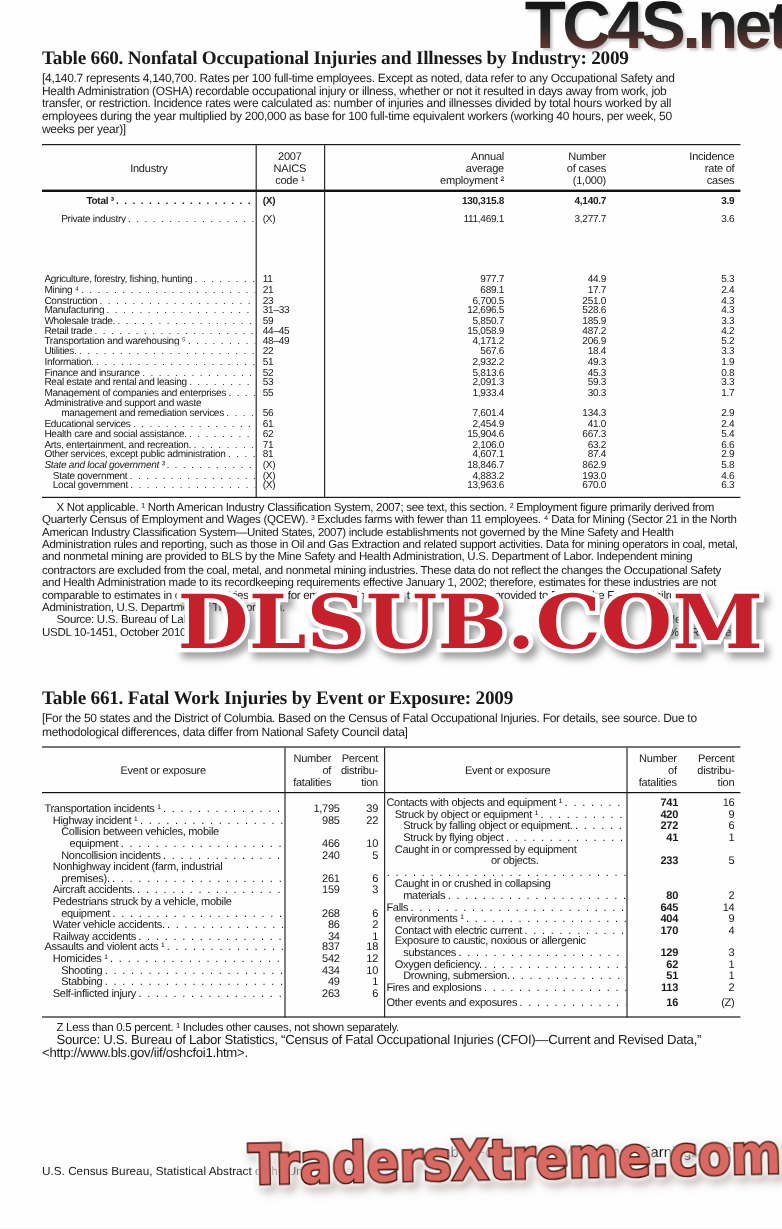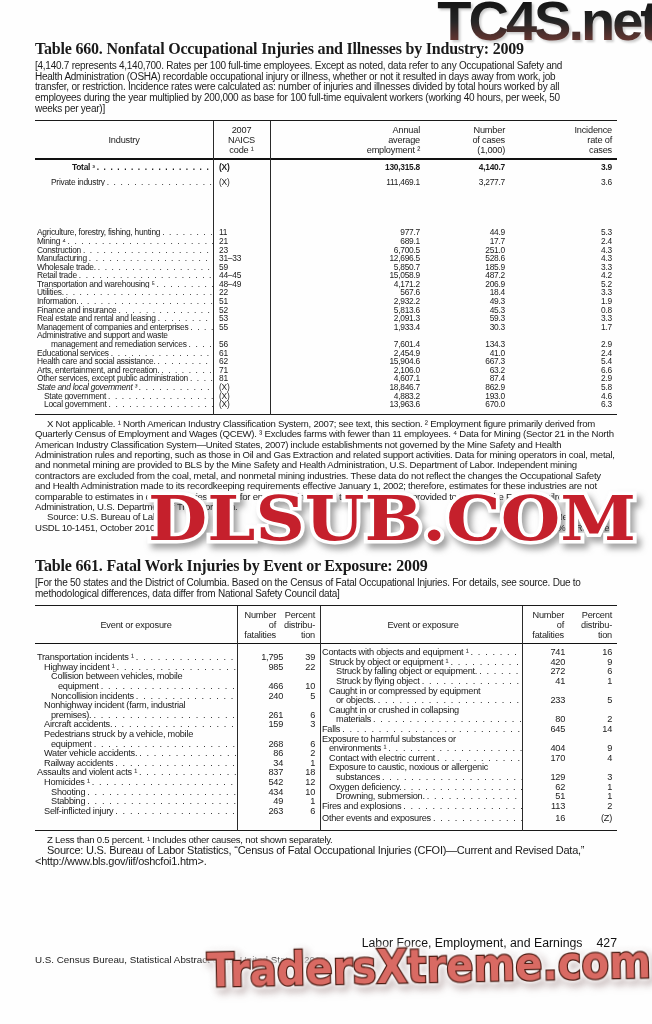--- a/index.html
+++ b/index.html
@@ -16,21 +16,21 @@
     filter:drop-shadow(2px 2px 1px rgba(0,0,0,.2));}
   .wm-mid{position:absolute;left:140px;top:482px;z-index:6;
     filter:drop-shadow(4px 5px 3px rgba(70,70,70,.5));}
   .wm-bot{position:absolute;left:203px;top:928px;z-index:6;transform:rotate(-1.2deg);
     filter:drop-shadow(0 0 2px #fff) drop-shadow(0 0 3px #fff) drop-shadow(3px 4px 3px rgba(90,50,50,.35));}
 
   
   .tbl-title{font-family:"Liberation Serif","DejaVu Serif",serif;font-weight:bold;
     font-size:16px;letter-spacing:-.2px;line-height:19px;}
   .t660-title{margin-top:39px;}
-  .t661-title{margin-top:23px;}
+  .t661-title{margin-top:40px;}
   .tbl-note{margin-top:3px;width:548px;font-size:10px;letter-spacing:-.25px;line-height:10.7px;color:#1c1c1c;}
 
   
   .stat-table{position:relative;margin-top:5px;border-top:1.5px solid #1a1a1a;}
   .thead{display:flex;align-items:flex-end;border-bottom:2px solid #111;
     padding:4px 0 3px 0;font-size:9.2px;line-height:10.2px;letter-spacing:-.2px;}
   .thead .hc{white-space:pre-line;box-sizing:border-box;}
   .tbody{border-bottom:1.5px solid #1a1a1a;}
   .vline{position:absolute;top:0;bottom:0;width:1px;background:#2a2a2a;z-index:1;}
   .trow{display:flex;align-items:baseline;}
@@ -64,21 +64,21 @@
   .t661 .hl-event{width:202px;text-align:center;align-self:center;}
   .t661 .hl-num{width:39px;text-align:right;}
   .t661 .hl-pct{width:44px;text-align:right;padding-right:5px;}
   .t661 .hr-event{width:202px;text-align:center;align-self:center;}
   .t661 .hr-num{width:40px;text-align:right;}
   .t661 .hr-pct{width:53px;text-align:right;padding-right:5px;}
   .t661 .half-l .c-stub{flex:0 0 202px;}
   .t661 .half-l .c-num{width:53px;padding-right:7px;}
   .t661 .half-l .c-pct{width:30px;padding-right:5px;}
   .t661 .half-r .c-stub{flex:0 0 202px;align-items:center;}
-  .t661 .half-r .c-num{width:50px;padding-right:7px;}
+  .t661 .half-r .c-num{width:50px;padding-right:7px;font-weight:bold;}
   .t661 .half-r .c-pct{width:45px;padding-right:5px;}
   .t661 .hhead{display:flex;align-items:flex-end;width:100%;}
 
   
   .footnote{margin-top:4px;font-size:9.6px;line-height:10.4px;letter-spacing:-.25px;text-indent:12px;}
   .source-split{font-size:9.6px;line-height:10.4px;letter-spacing:-.25px;}
   .source-split .l1{display:flex;justify-content:space-between;padding-left:12px;}
   .source-split .l2{display:flex;justify-content:space-between;}
   .footnote2{margin-top:4px;font-size:9.6px;line-height:10.4px;letter-spacing:-.25px;text-indent:12px;}
   .source2{font-size:11px;line-height:10.4px;letter-spacing:-.25px;text-indent:12px;}
@@ -619,21 +619,21 @@
             <div class="trow pre">
               <span class="cell stub c-stub" style="padding-left: 9px;">
                 <span class="lbl">Caught in or compressed by equipment</span>
                 <span class="leader"></span>
               </span>
               <span class="cell num c-num"></span>
               <span class="cell num c-pct"></span>
             </div>
 
             <div class="trow">
-              <span class="cell stub c-stub" style="padding-left: 16px;">
+              <span class="cell stub c-stub" style="padding-left: 16px; flex-direction: column;">
                 <span class="lbl">or objects.</span>
                 <span class="leader"></span>
               </span>
               <span class="cell num c-num">233</span>
               <span class="cell num c-pct">5</span>
             </div>
 
             <div class="trow pre">
               <span class="cell stub c-stub" style="padding-left: 9px;">
                 <span class="lbl">Caught in or crushed in collapsing</span>
@@ -654,28 +654,20 @@
 
             <div class="trow">
               <span class="cell stub c-stub" style="padding-left: 2px;">
                 <span class="lbl">Falls</span>
                 <span class="leader"></span>
               </span>
               <span class="cell num c-num">645</span>
               <span class="cell num c-pct">14</span>
             </div>
 
-            <div class="trow pre">
-              <span class="cell stub c-stub" style="padding-left: 2px;">
-                <span class="lbl">Exposure to harmful substances or</span>
-                <span class="leader"></span>
-              </span>
-              <span class="cell num c-num"></span>
-              <span class="cell num c-pct"></span>
-            </div>
 
             <div class="trow">
               <span class="cell stub c-stub" style="padding-left: 9px;">
                 <span class="lbl">environments ¹</span>
                 <span class="leader"></span>
               </span>
               <span class="cell num c-num">404</span>
               <span class="cell num c-pct">9</span>
             </div>
 

